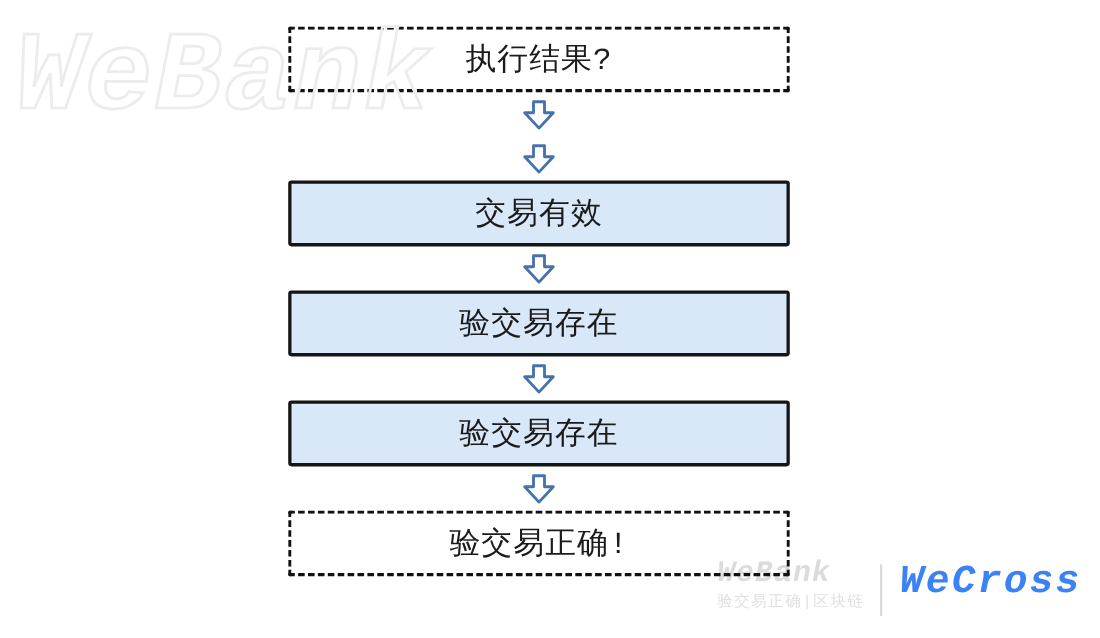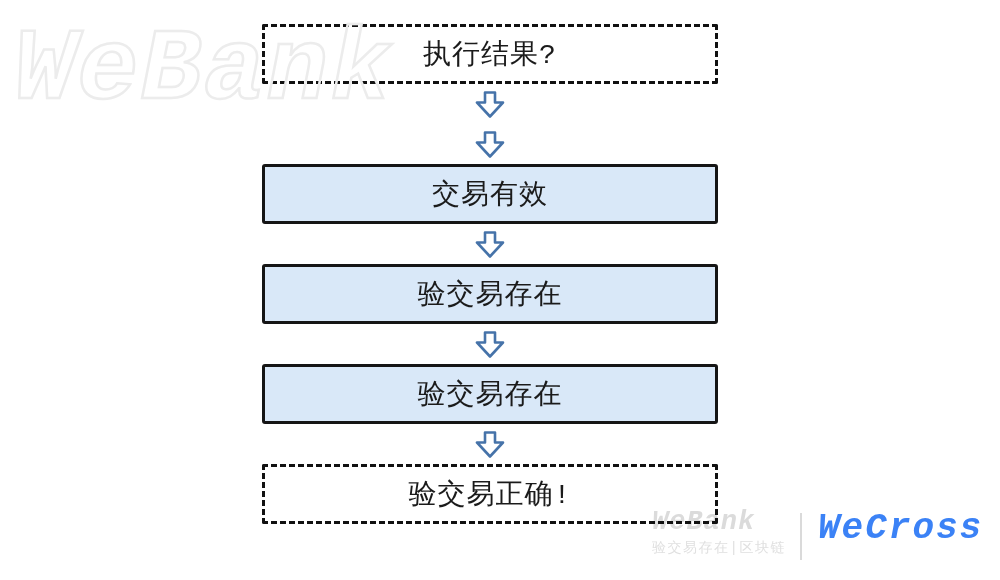--- a/index.html
+++ b/index.html
@@ -176,18 +176,18 @@
         <path d="M11 1.5 H21 V11.5 H29 L16 25.5 L3 11.5 H11 Z" fill="#ffffff" stroke="#4673a9" stroke-width="2.6" stroke-linejoin="round"></path>
       </svg>
     </div>
 
     <div class="node dashed">验交易正确!</div>
 
   </div>
 
   <div class="logo-webank">
     <div class="lw-name">WeBank</div>
-    <div class="lw-sub">验交易存在|区块链</div>
+    <div class="lw-sub">验交易正确|区块链</div>
   </div>
   <div class="logo-divider"></div>
   <div class="logo-wecross">WeCross</div>
 
 </div>
 
 </body></html>

